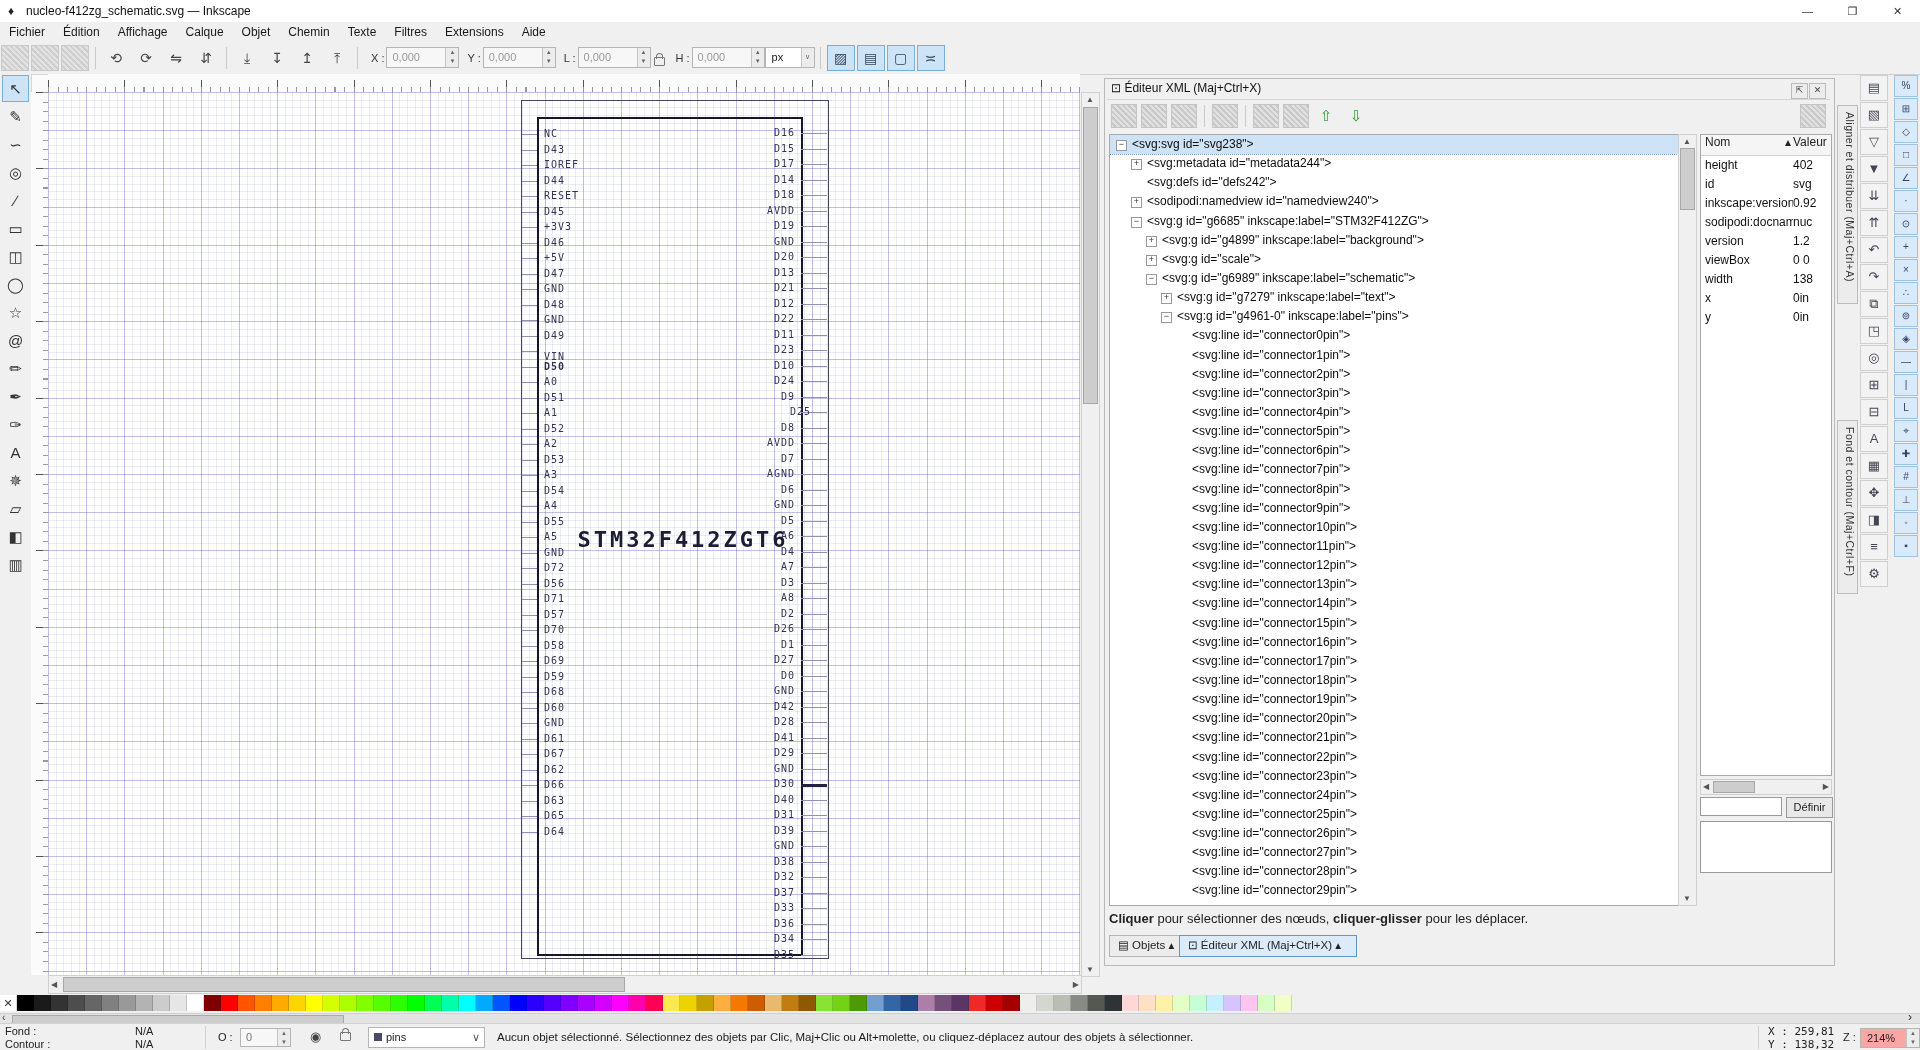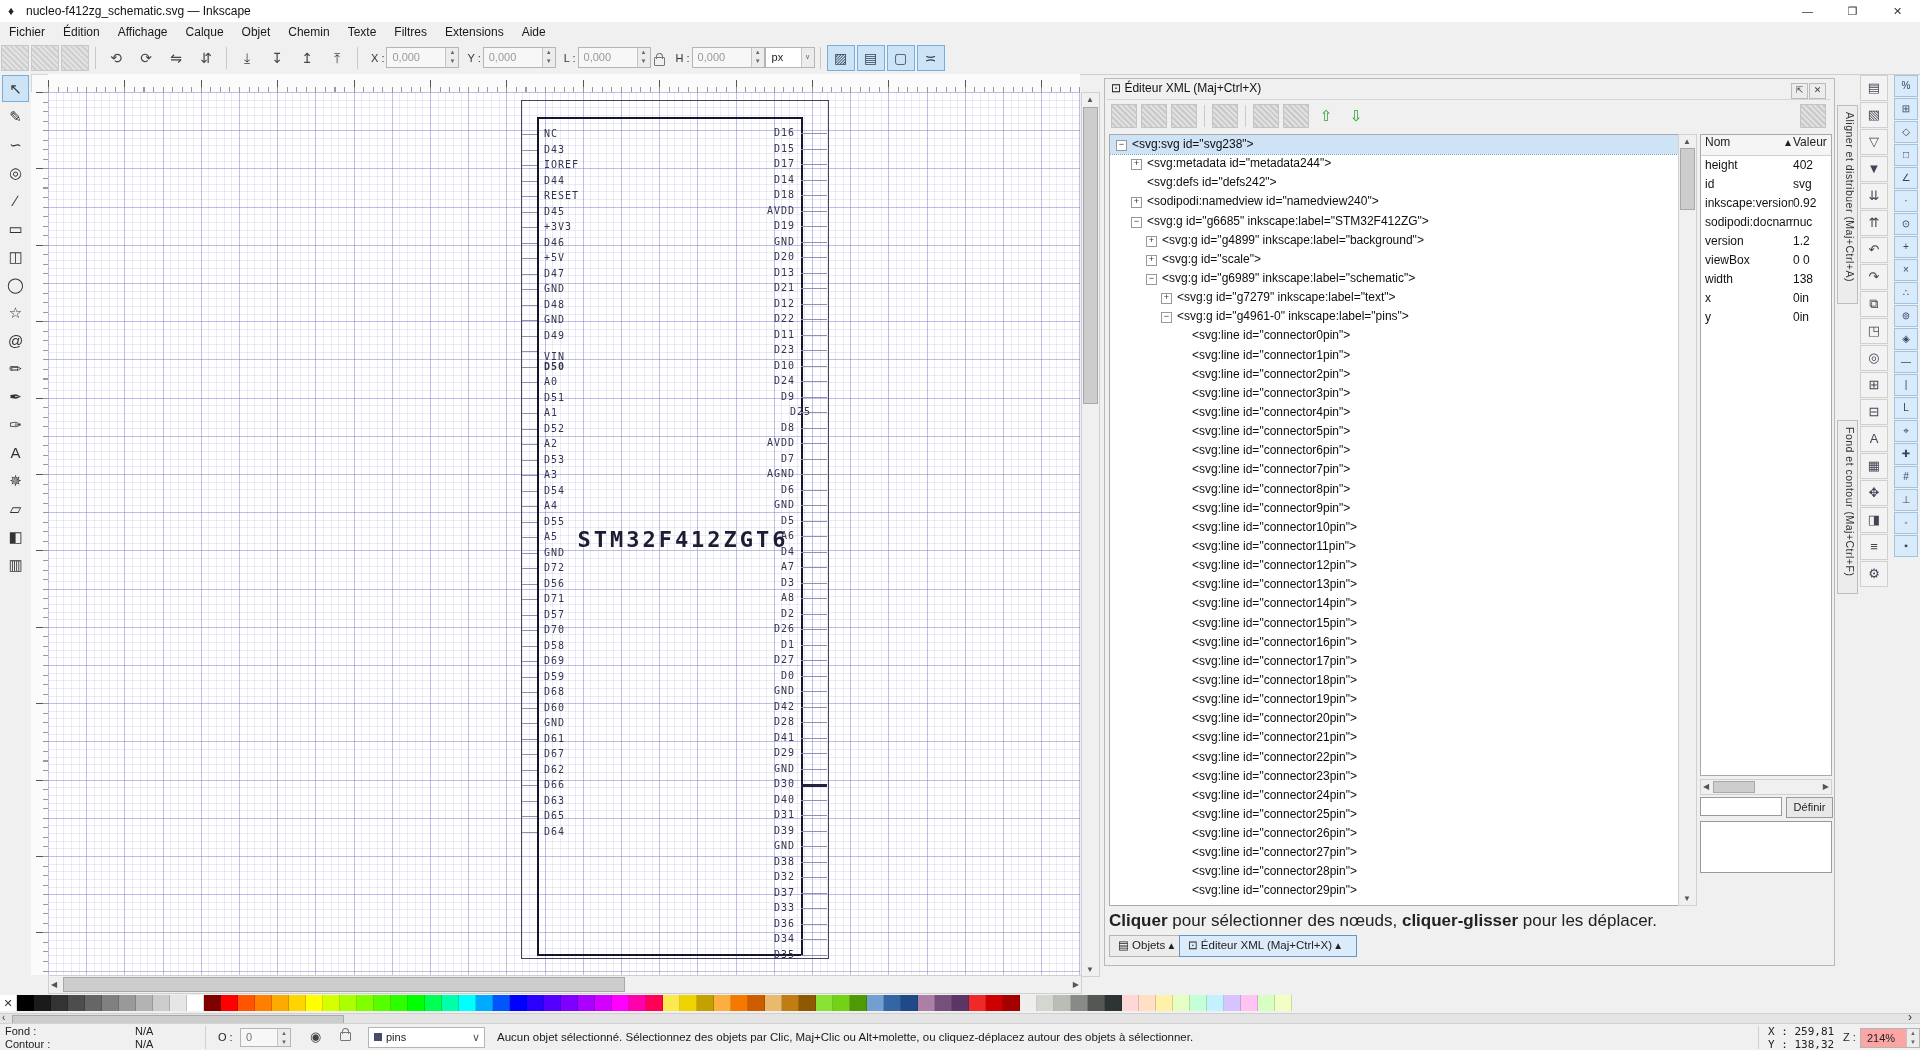--- a/index.html
+++ b/index.html
@@ -79,21 +79,21 @@
   #attr-area{position:absolute;left:595px;top:55px;width:130px;height:640px;background:#fff;border:1px solid #a9a9a9;}
   #attr-head{height:20px;border-bottom:1px solid #d0d0d0;background:#f5f5f5;font-size:12px;color:#222;}
   .attr-row{height:19px;line-height:19px;font-size:12px;color:#111;white-space:nowrap;overflow:hidden;}
   .attr-name{display:inline-block;width:88px;padding-left:4px;overflow:hidden;vertical-align:top;}
   .attr-val{display:inline-block;width:34px;overflow:hidden;vertical-align:top;}
   #attr-hsb{position:absolute;left:595px;top:700px;width:130px;height:14px;background:#f0f0f0;border:1px solid #d0d0d0;}
   #attr-input{position:absolute;left:595px;top:718px;width:80px;height:17px;background:#fff;border:1px solid #999;}
   #define-btn{position:absolute;left:681px;top:718px;width:45px;height:19px;background:#e8e8e8;border:1px solid #9a9a9a;
               font-size:11px;text-align:center;line-height:18px;color:#222;}
   #value-box{position:absolute;left:595px;top:742px;width:130px;height:50px;background:#fff;border:1px solid #999;}
-  #xml-help{position:absolute;left:4px;top:832px;width:700px;font-size:17px;color:#222;}
+  #xml-help{position:absolute;left:4px;top:832px;width:700px;font-size:13px;color:#222;}
   .dock-tab{position:absolute;top:856px;height:20px;border:1px solid #b5b5b5;background:#ececec;font-size:11.5px;
             line-height:19px;padding:0 8px;color:#222;}
   .dock-tab.active{background:#dcebf9;border:1px solid #5f97c9;}
   
   .side-tab{position:absolute;width:17px;background:#ececec;border:1px solid #bdbdbd;
             writing-mode:vertical-rl;font-size:10.5px;color:#333;padding:6px 1px;letter-spacing:.5px;}
   .cmdbtn{width:26px;height:24px;margin:1px 2px;border:1px solid #d0d0d0;background:#f3f3f3;
           text-align:center;line-height:24px;font-size:13px;color:#445;}
   .snapbtn{width:22px;height:20px;margin:1px 2px;border:1px solid #9fc3e0;background:#d9eafa;
            text-align:center;line-height:20px;font-size:10px;color:#346;}

